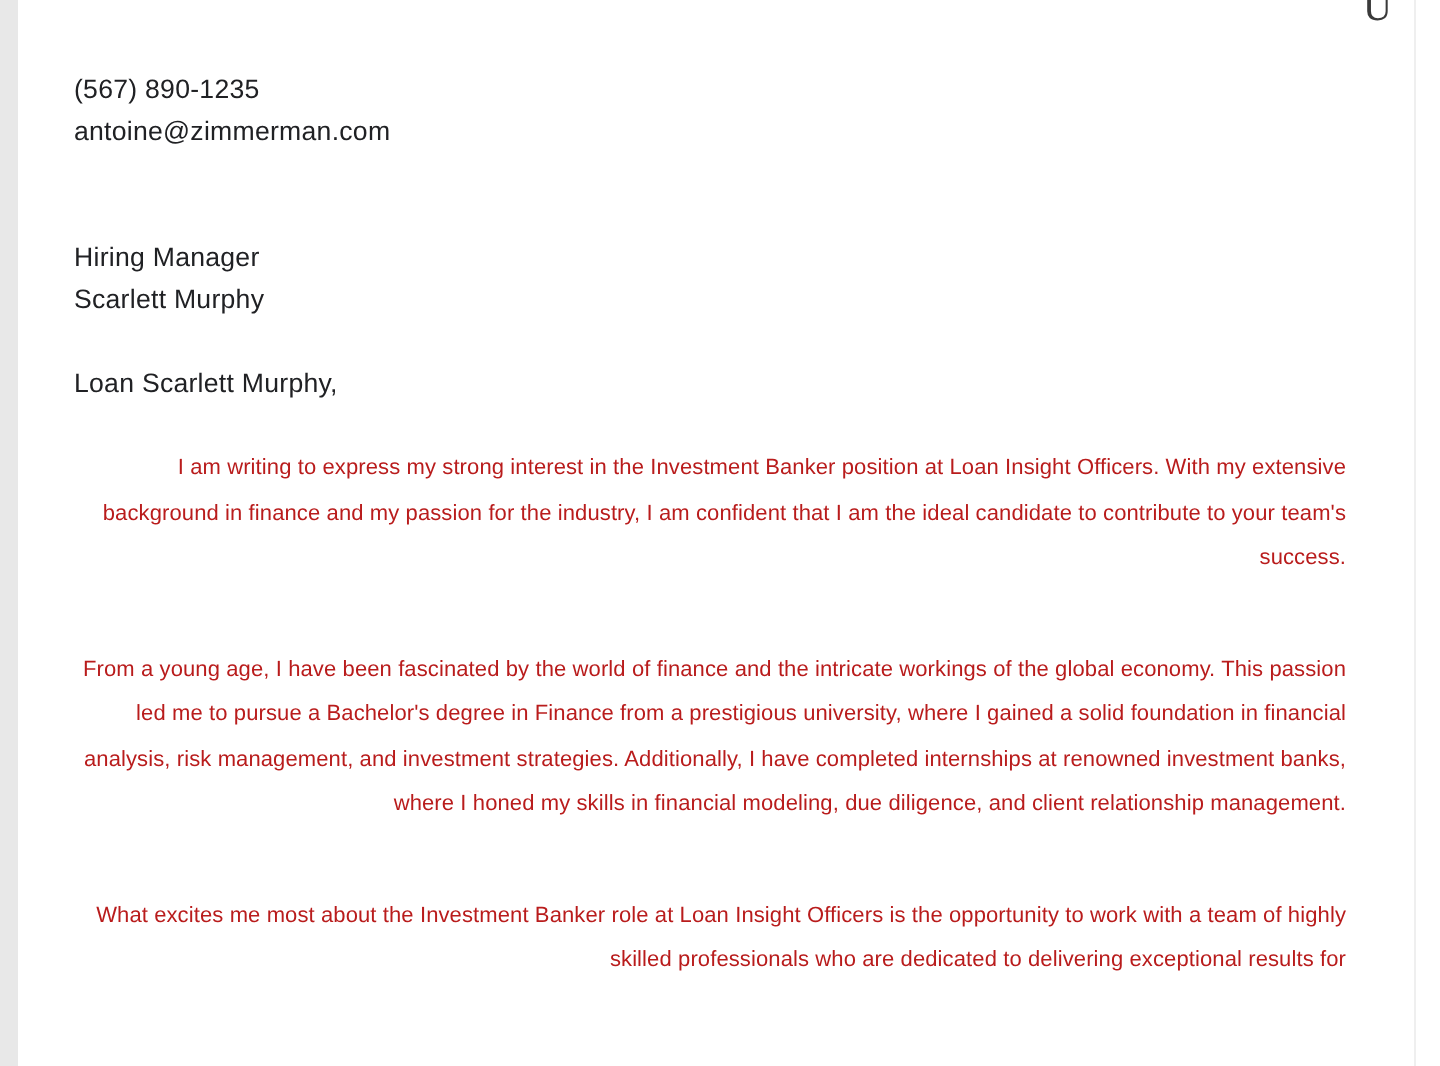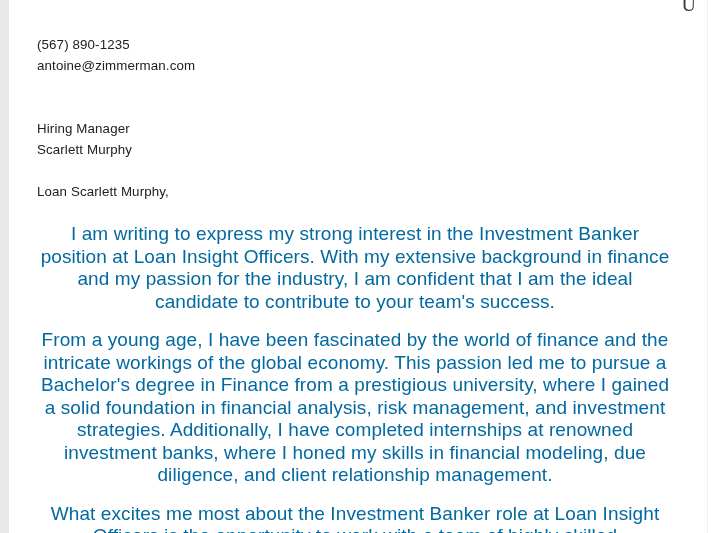--- a/index.html
+++ b/index.html
@@ -59,27 +59,27 @@
     line-height: 21px;
     color: #202124;
     letter-spacing: 0.01em;
     white-space: pre-wrap;
   }
   .block {
     margin-bottom: 0;
   }
   .gap-lg { height: 21px; }
   .para {
-    font-size: 19px;
+    font-size: 11px;
     line-height: 22.5px;
-    color: #0369a1;
+    color: #b91c1c;
     letter-spacing: 0.005em;
-    text-align: center;
+    text-align: right;
   }
-  .para + .para { margin-top: 16px; }
+  .para + .para { margin-top: 33px; }
 </style>
 </head>
 <body>
 
 <div class="page">
 
   <div class="left-gutter"></div>
   <div class="right-rule"></div>
 
   <div class="cursor">U</div>

